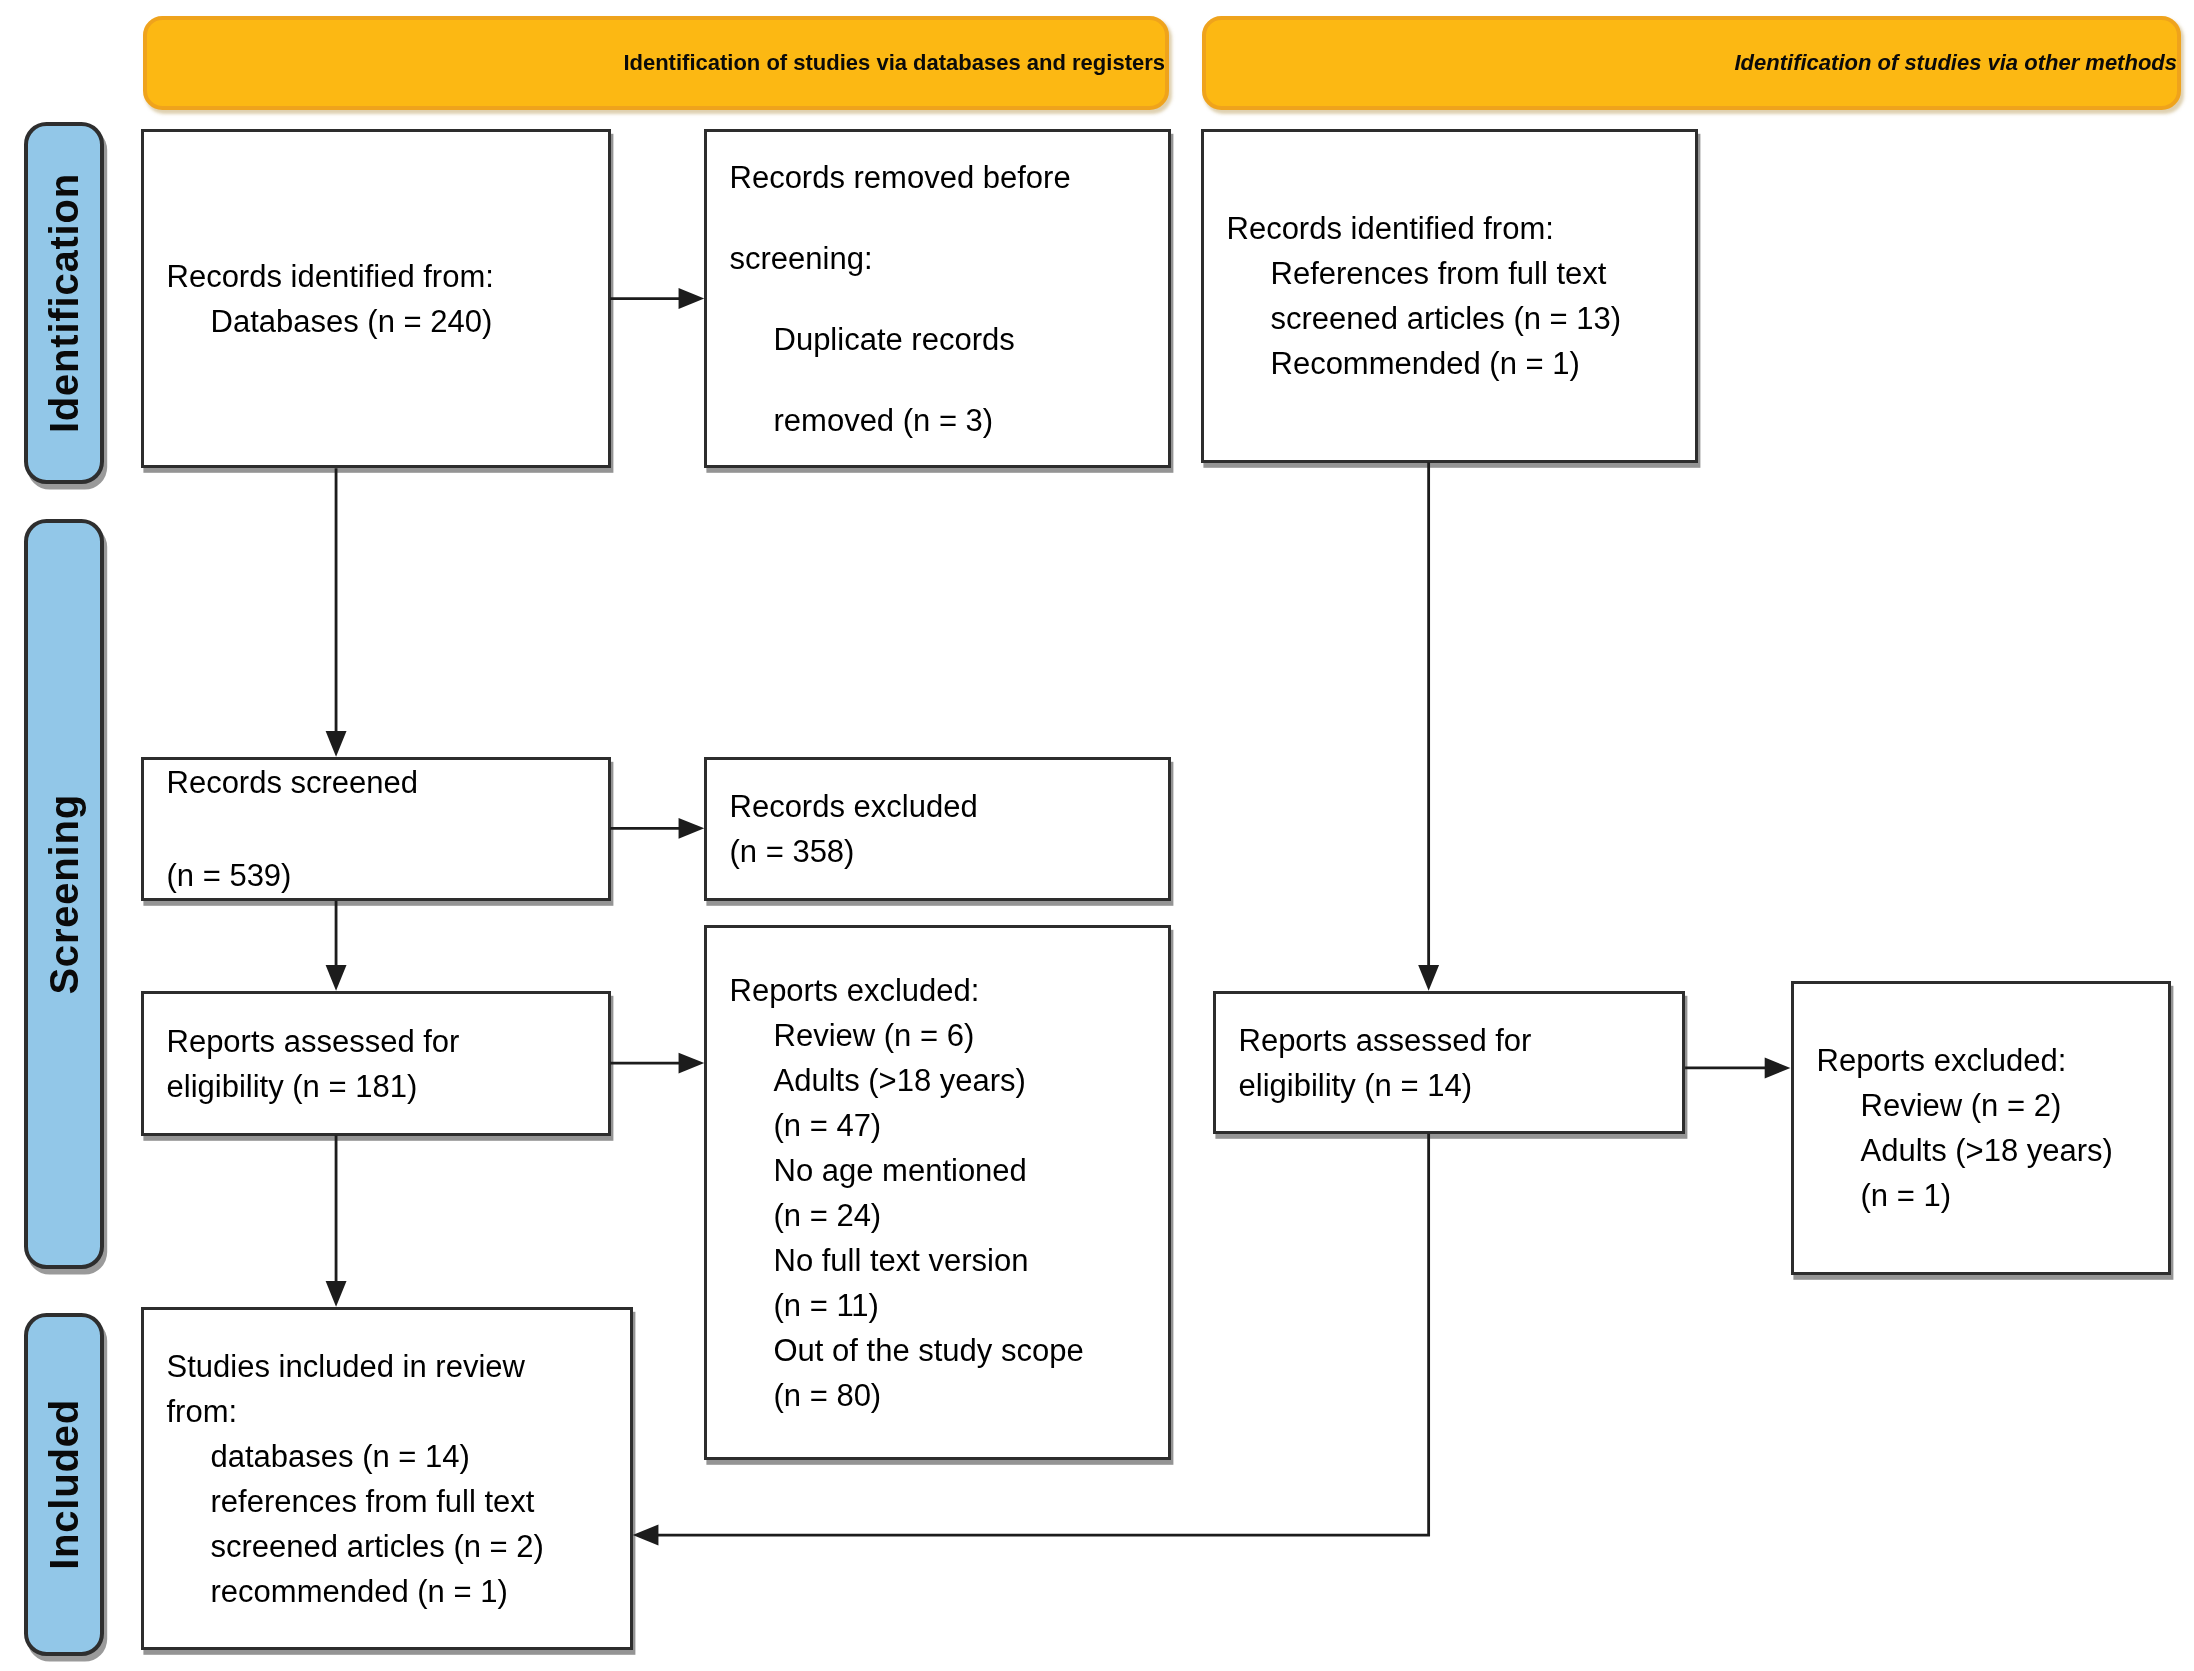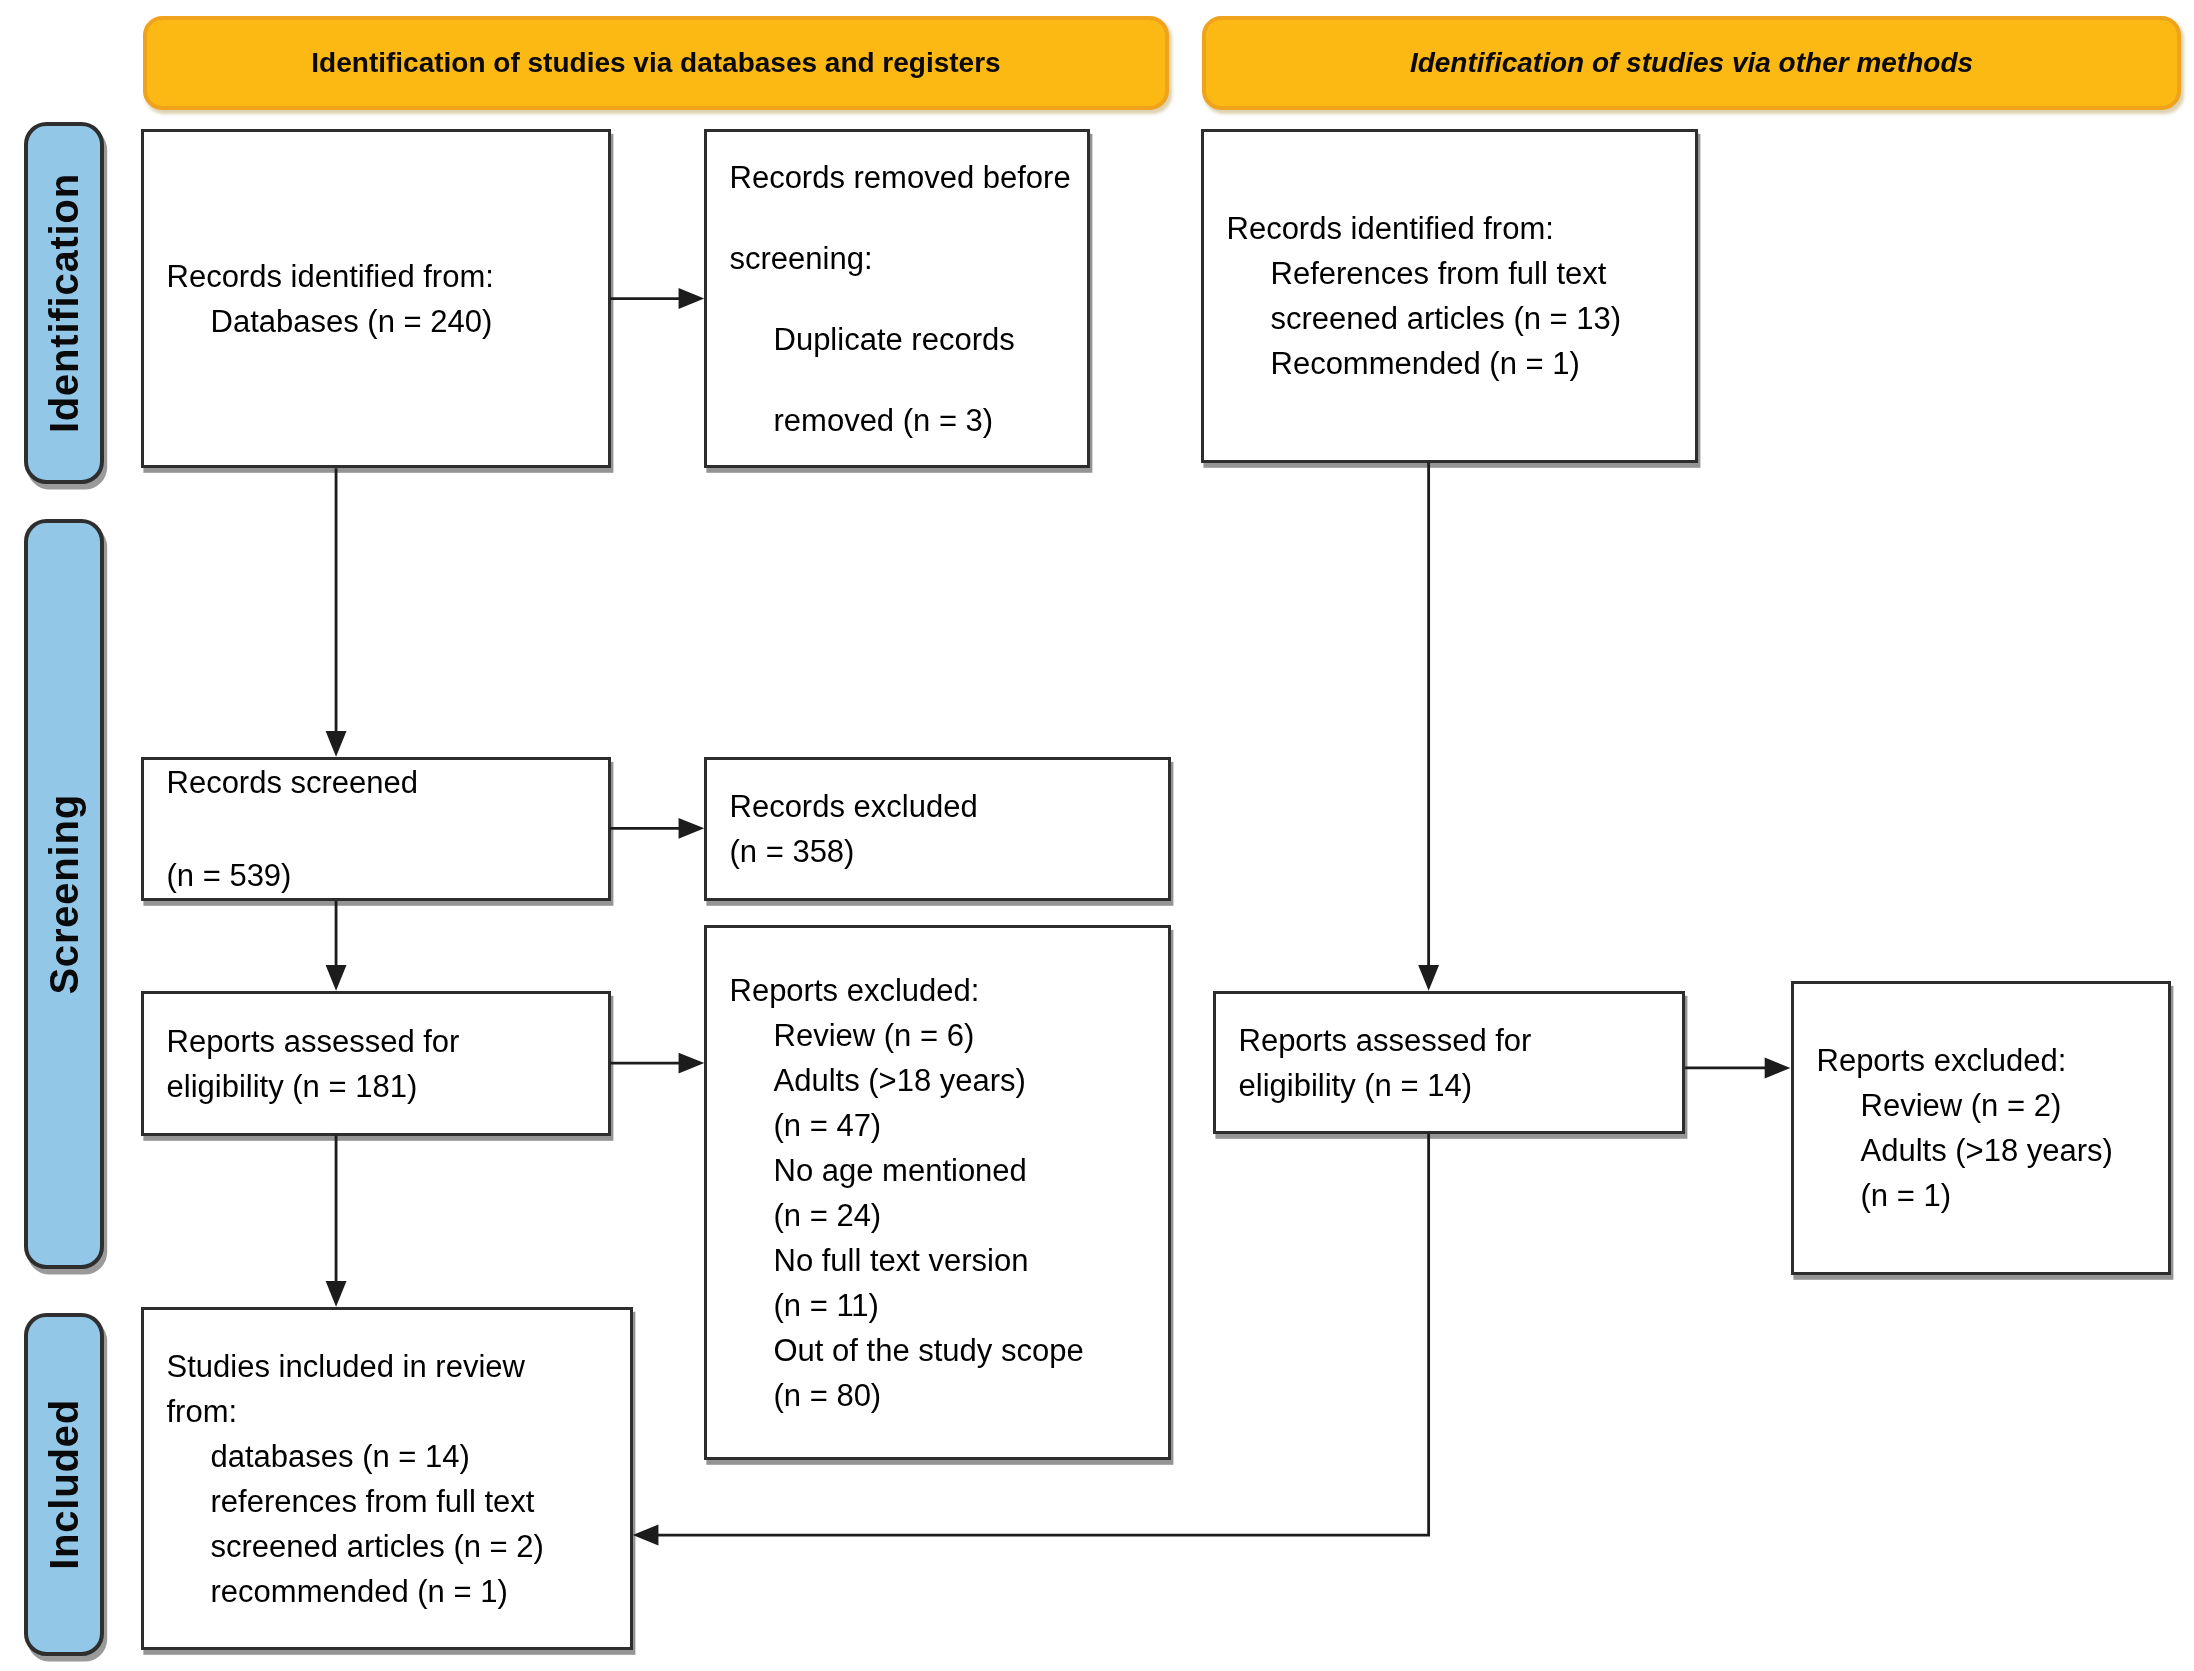--- a/index.html
+++ b/index.html
@@ -17,24 +17,24 @@
     color: #000;
   }
   .banner {
     position: absolute;
     box-sizing: border-box;
     background: var(--header-bg, #FCB813);
     border: 4px solid var(--header-border, #F0A31C);
     border-radius: 19.3px;
     display: flex;
     align-items: center;
-    justify-content: center;
+    justify-content: flex-end;
     text-align: center;
     font-weight: bold;
-    font-size: 28px;
+    font-size: 22px;
     color: #0a0a0a;
     box-shadow: 2.4px 3.2px 3.2px rgba(160, 120, 30, 0.35);
   }
   .stage {
     position: absolute;
     box-sizing: border-box;
     left: 24px;
     width: 80px;
     background: var(--sidebar-bg, #92C7E8);
     border: 4px solid #2e2e2e;
@@ -106,21 +106,21 @@
   </div>
   <div class="stage" style="top:1313px; height:343px;">
     <span>Included</span>
   </div>
 
   <div class="box" style="left:141px; top:129px; width:470px; height:339px;">
     <div class="line">Records identified from:</div>
     <div class="line indent">Databases (n = 240)</div>
   </div>
 
-  <div class="box" style="left:704px; top:129px; width:386px; height:339px;gap:36px;">
+  <div class="box" style="left:704px; top:129px; width:467px; height:339px;gap:36px;">
     <div class="line">Records removed before</div>
     <div class="line">screening:</div>
     <div class="line indent">Duplicate records</div>
     <div class="line indent">removed (n = 3)</div>
   </div>
 
   <div class="box" style="left:1201px; top:129px; width:497px; height:334px;">
     <div class="line">Records identified from:</div>
     <div class="line indent">References from full text</div>
     <div class="line indent">screened articles (n = 13)</div>

